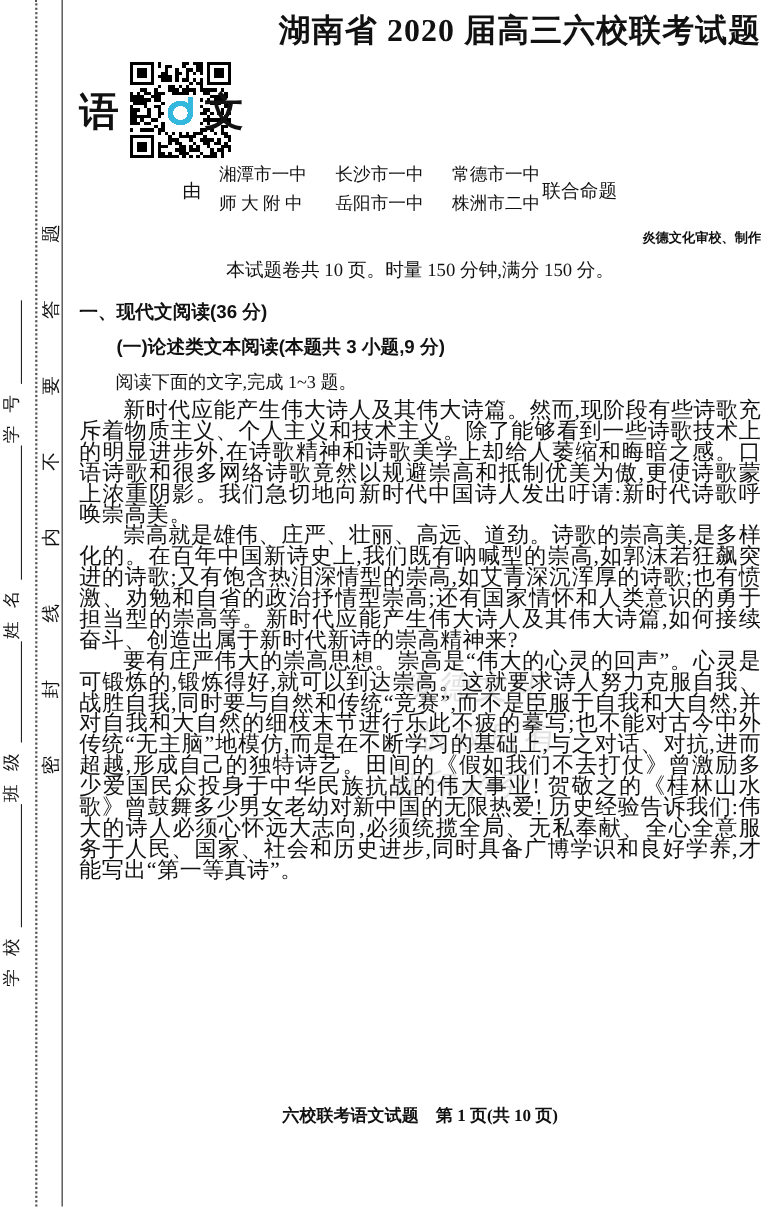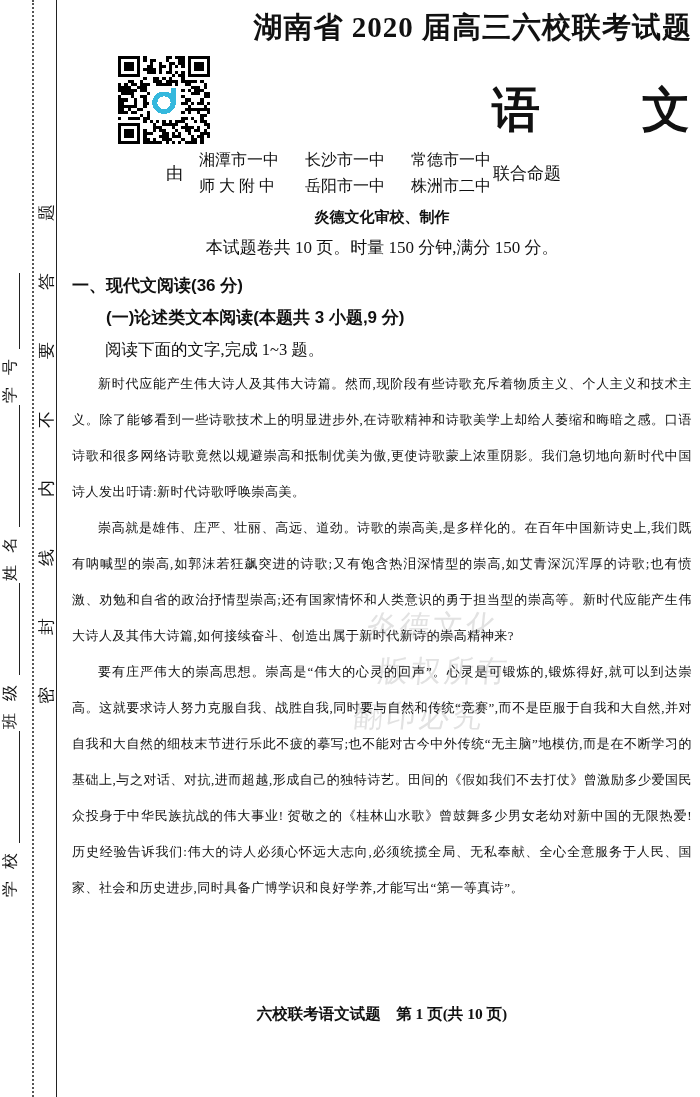--- a/index.html
+++ b/index.html
@@ -60,55 +60,55 @@
     font-size: 29px; font-weight: 700;
     letter-spacing: 1px;
   }
   .header-row { position: relative; height: 98px; margin-top: 4px; }
   .qr {
     position: absolute; left: 46px; top: 4px;
     width: 92px; height: 88px;
   }
   .subject-title {
     position: absolute; left: 0; right: 0; top: 26px;
-    text-align: right;
+    text-align: left;
     font-family: "Liberation Sans", "DejaVu Sans", sans-serif;
-    font-size: 48px; font-weight: 700;
+    font-size: 36px; font-weight: 700;
     letter-spacing: 2px;
   }
   .organizer-row {
     display: flex; align-items: center;
     margin-left: 94px; margin-top: 0;
   }
   .organizer-prefix { font-size: 17px; margin-right: 16px; }
   .school-grid {
     display: grid;
     grid-template-columns: repeat(3, auto);
     column-gap: 26px; row-gap: 6px;
     font-size: 16px; font-weight: 400;
     line-height: 20px;
   }
   .organizer-suffix { font-size: 17px; margin-left: 2px; }
   .producer-line {
-    margin-top: 12px; text-align: center;
+    margin-top: 12px; text-align: right;
     font-family: "Liberation Sans", "DejaVu Sans", sans-serif;
-    font-size: 15px; font-weight: 700;
+    font-size: 12px; font-weight: 700;
   }
   .info-line { margin-top: 9px; text-align: center; font-size: 17px; }
 
   .section-heading, .subsection-heading {
     font-family: "Liberation Sans", "DejaVu Sans", sans-serif;
     font-size: 17px; font-weight: 700; line-height: 32px;
   }
   .section-heading { margin-top: 11px; }
   .subsection-heading { text-indent: 2em; }
   .instruction { font-size: 16.5px; line-height: 32px; text-indent: 2em; }
 
   .article p {
-    font-size: 13px; line-height: 36px;
+    font-size: 20px; line-height: 19px;
     text-indent: 2em; text-align: justify;
     letter-spacing: 0.5px;
   }
 
   .page-footer {
     position: absolute; left: 72px; width: 620px; top: 1004px;
     text-align: center; font-size: 15.5px; z-index: 2; font-weight: bold;
   }
 
   

